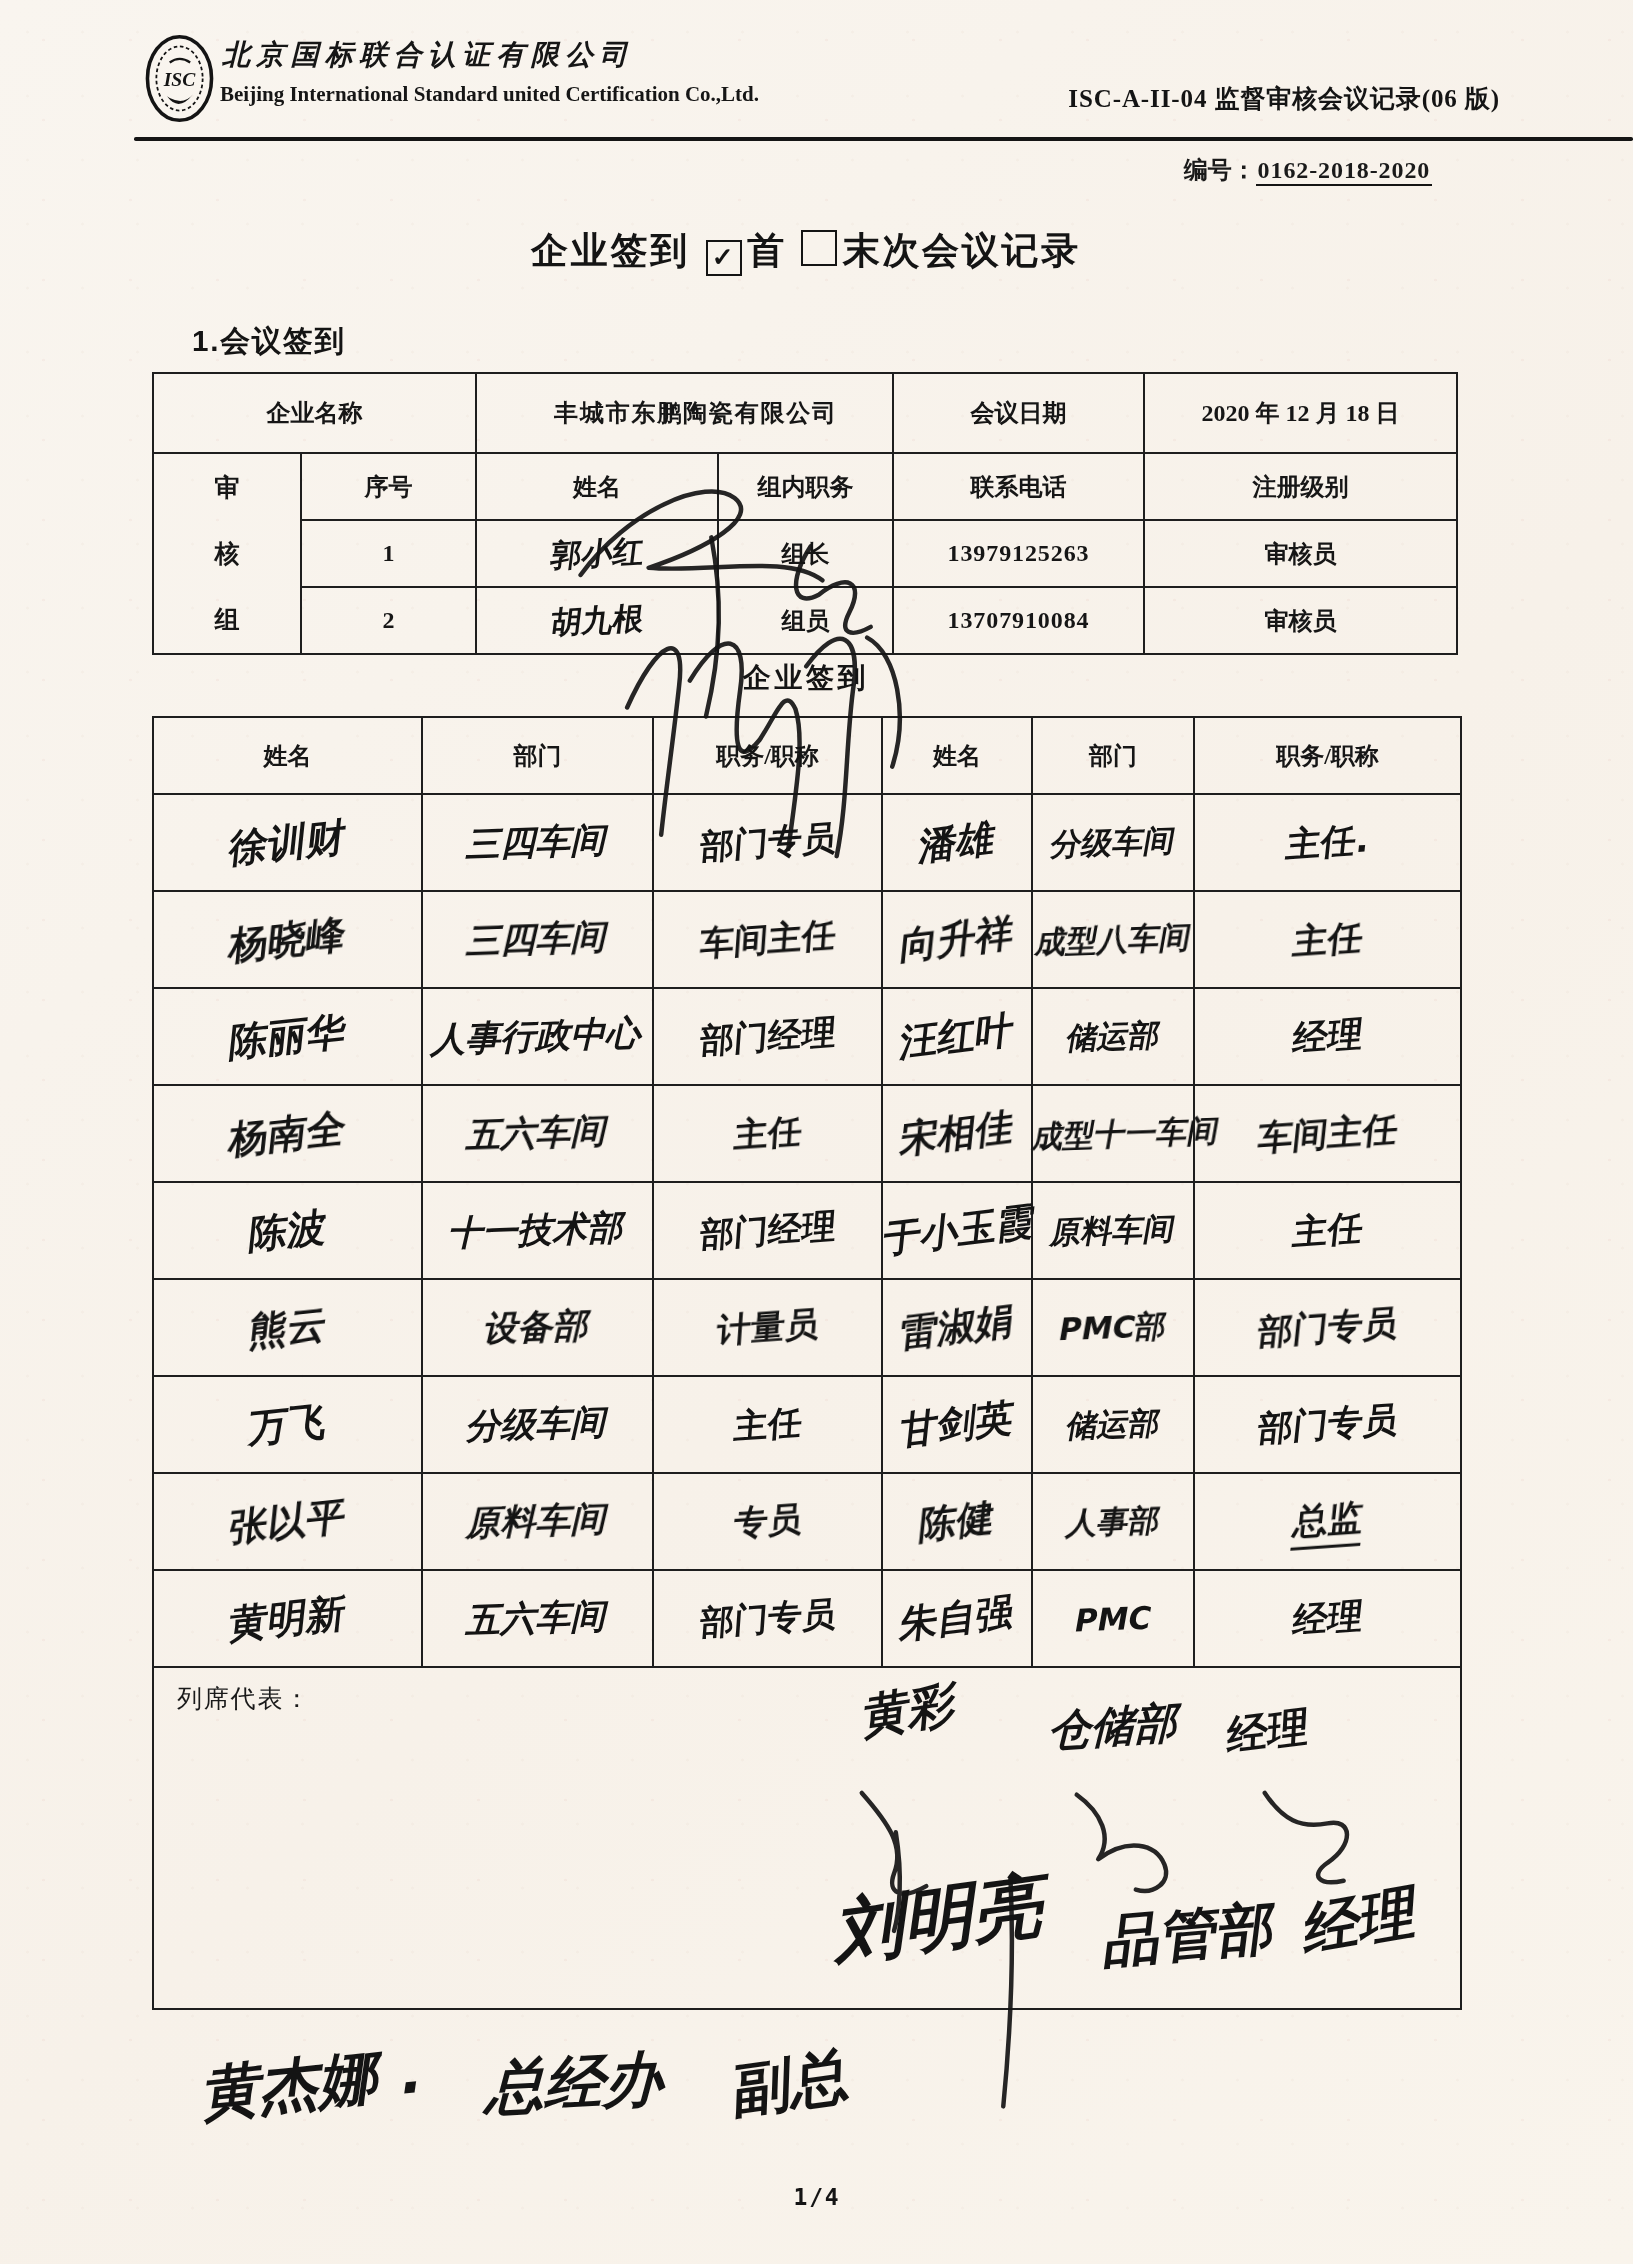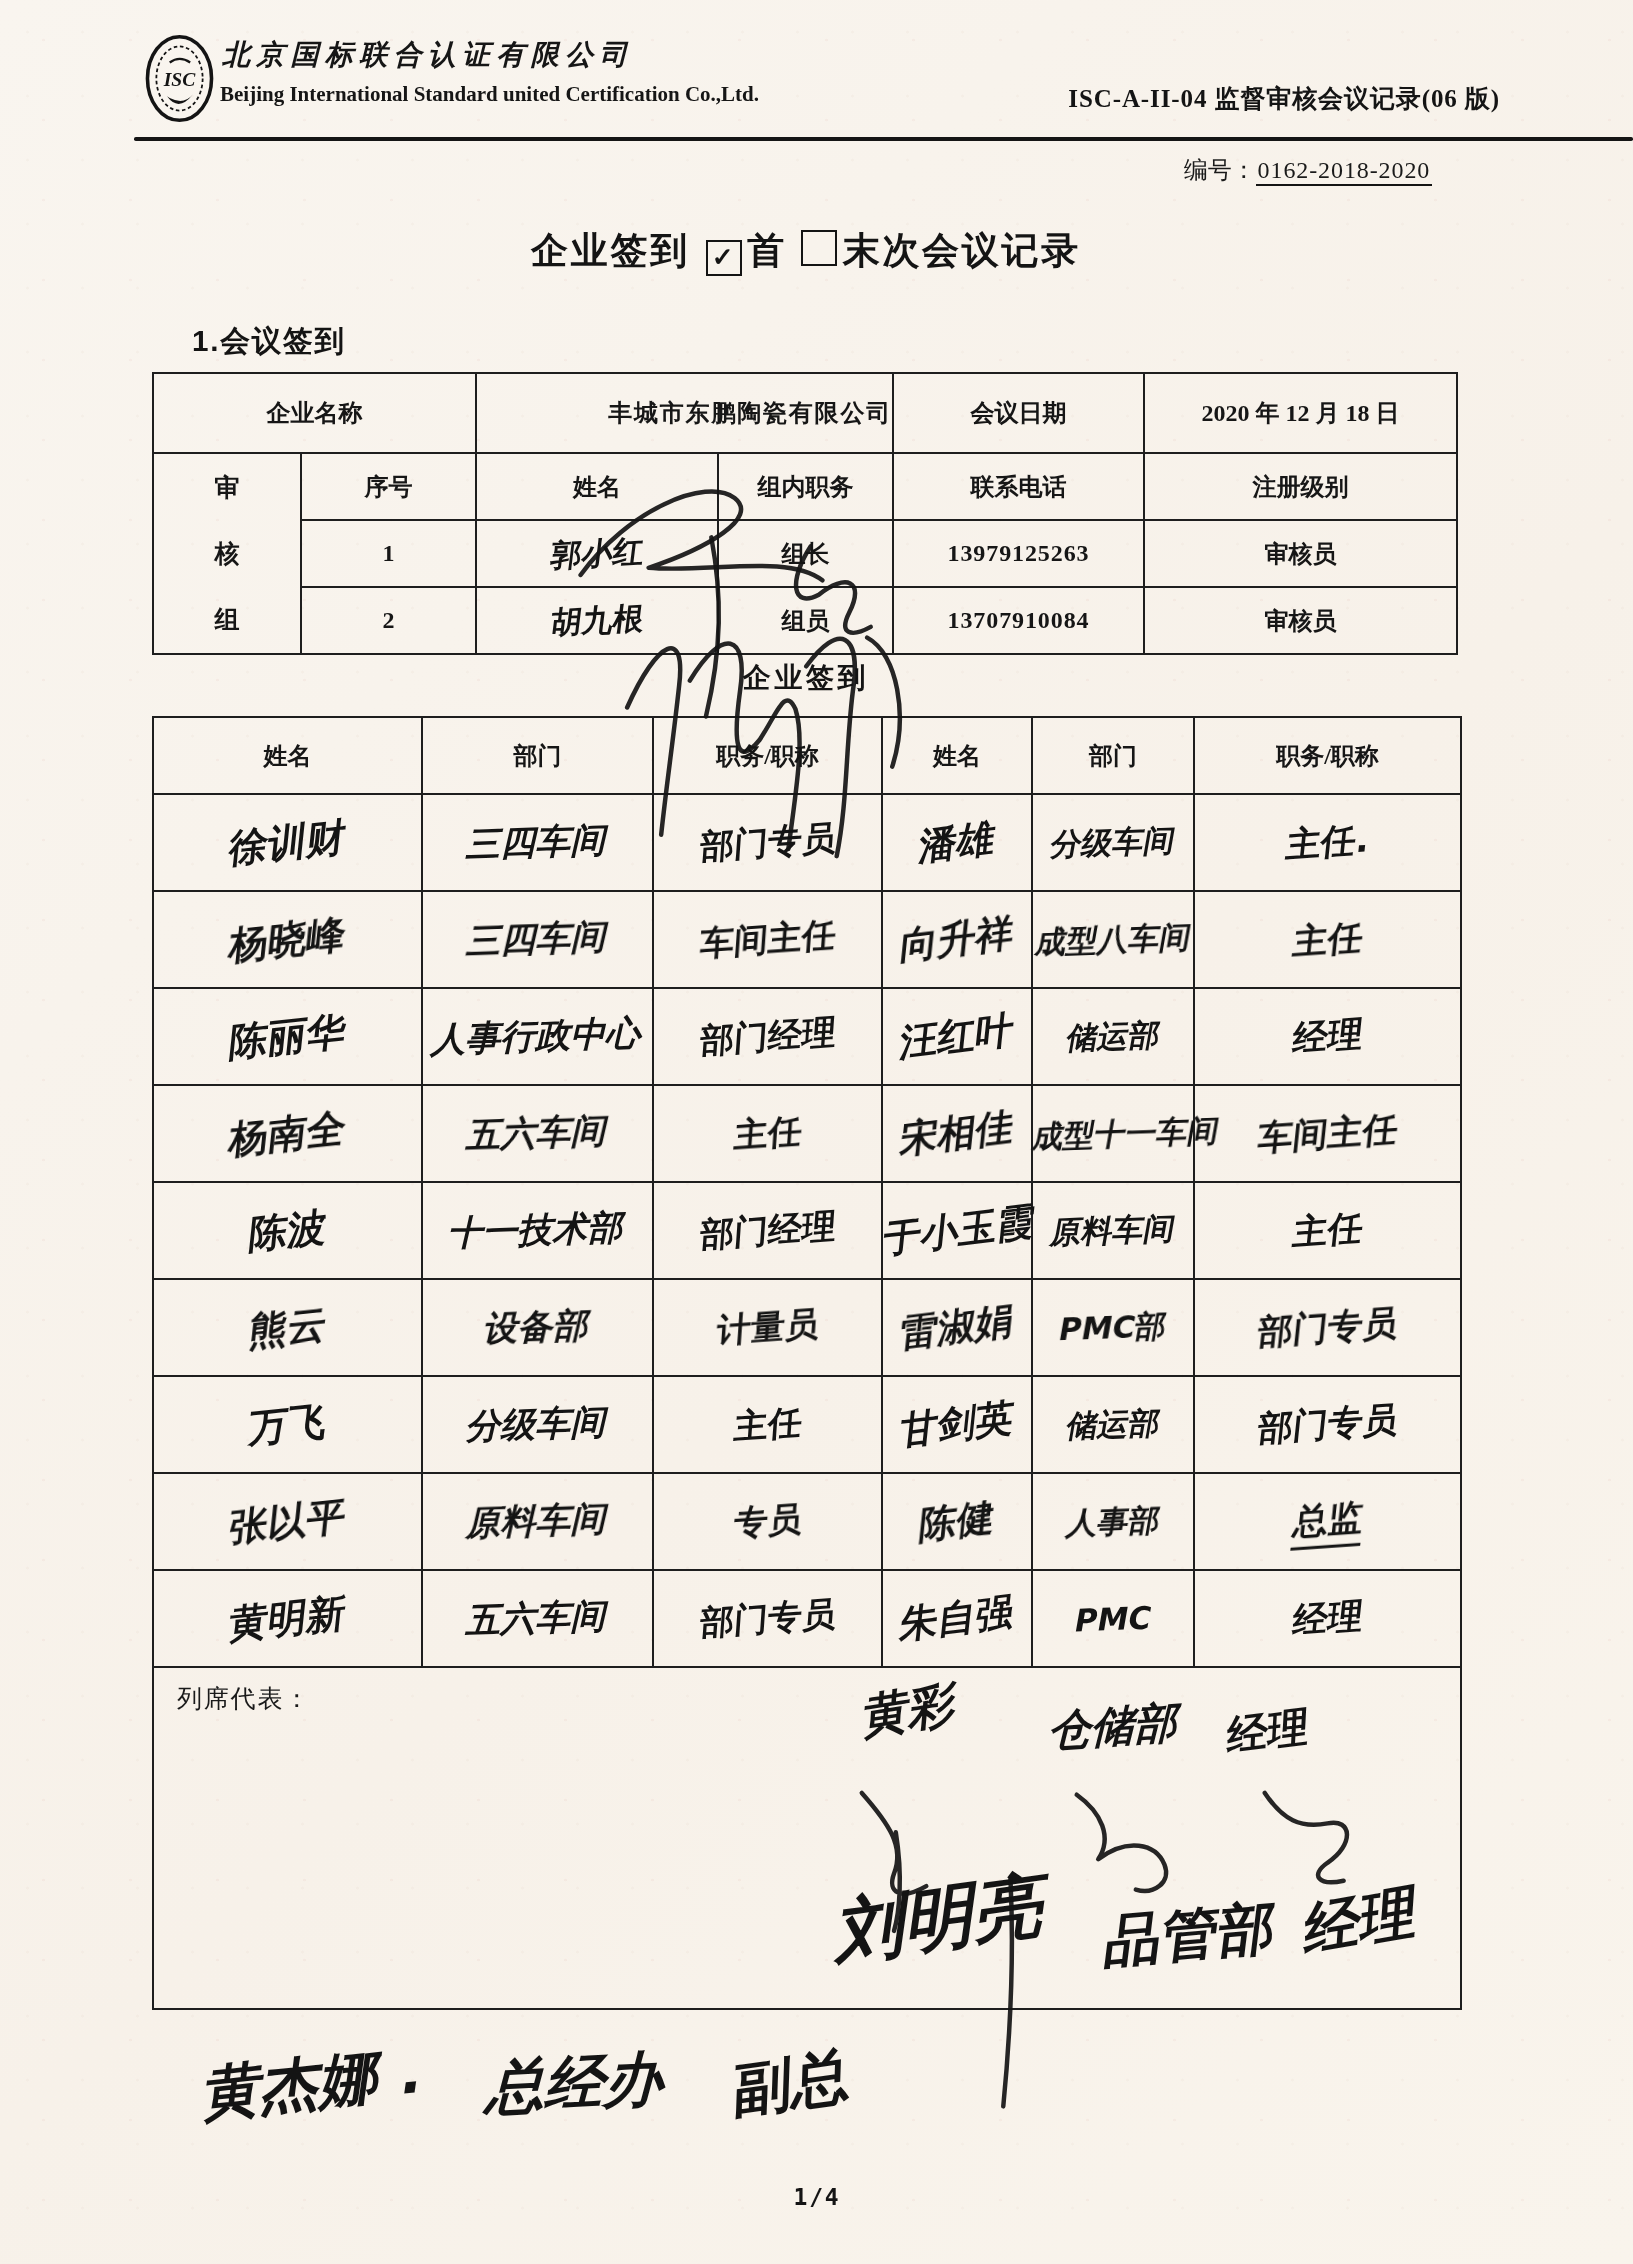--- a/index.html
+++ b/index.html
@@ -14,38 +14,38 @@
     color:#1a1a1a;
     font-family:"Liberation Serif",serif;
   }
   .abs{position:absolute;}
   
   .logo{left:143px;top:32px;}
   .co-cn{left:222px;top:36px;font-family:"Liberation Sans",sans-serif;font-weight:700;font-size:28px;letter-spacing:6.3px;color:#161616;font-style:italic;}
   .co-en{left:220px;top:82px;font-family:"Liberation Serif",serif;font-weight:700;font-size:21px;color:#161616;}
   .doc-code{right:134px;top:82px;font-family:"Liberation Serif",serif;font-weight:700;font-size:25px;letter-spacing:0.9px;color:#141414;}
   .head-rule{left:134px;top:137px;width:1499px;height:3.6px;background:#151515;border-radius:1.8px;}
-  .serial{right:202px;top:154px;font-family:"Liberation Serif",serif;font-weight:400;font-size:24px;margin-left:12px;}
+  .serial{right:202px;top:154px;font-family:"Liberation Serif",serif;font-weight:700;font-size:24px;margin-left:12px;}
   .serial .num{border-bottom:2.7px solid #141414;padding:0 1.8px 0.9px 1.8px;letter-spacing:0.9px;}
   
   .title{left:152px;top:226px;width:1308px;text-align:center;font-family:"Liberation Sans",sans-serif;font-weight:700;font-size:37px;letter-spacing:2.7px;color:#141414;}
   .cbx{display:inline-block;width:32px;height:32px;border:2.7px solid #141414;vertical-align:-2.7px;margin:0 5.4px 0 14.3px;text-align:center;line-height:30px;font-size:26px;font-weight:700;}
   .cbx.first{margin-left:16px;}
   
   .h-signin{left:192px;top:321px;font-family:"Liberation Sans",sans-serif;font-weight:700;font-size:29.6px;letter-spacing:1.8px;color:#141414;}
   .h-enterprise{left:152px;top:659px;width:1308px;text-align:center;font-family:"Liberation Sans",sans-serif;font-weight:700;font-size:28px;letter-spacing:3.6px;color:#141414;}
   
   table{border-collapse:collapse;table-layout:fixed;}
   td,th{border:2.7px solid #1e1e1e;text-align:center;vertical-align:middle;padding:0;}
   .t1{left:152px;top:372px;width:1303px;}
   .t1 td{font-size:24px;font-weight:600;color:#161616;}
   .t1 .r-top{height:80px;}
   .t1 .r-h{height:67px;}
   .t1 .r-d{height:67px;}
-  .t1 .co-val{text-align:right;padding-left:23px;letter-spacing:1.8px;border-radius:29px;}
+  .t1 .co-val{text-align:center;padding-left:23px;letter-spacing:1.8px;border-radius:29px;}
   .t1 .vert{font-size:25px;font-weight:700;line-height:66px;}
   .t1 .phone{letter-spacing:0.9px;font-weight:600;}
   .t2{left:152px;top:716px;width:1308px;}
   .t2 th{height:75px;font-size:24px;font-weight:600;color:#161616;font-family:"Liberation Serif",serif;}
   .t2 tbody tr{height:97px;}
   .obs-cell{height:340px;position:relative;vertical-align:top;}
   .obs-label{position:absolute;left:23px;top:14.3px;font-size:25px;font-weight:400;letter-spacing:1.8px;}
   
   .hw{display:inline-block;font-family:"DejaVu Sans",sans-serif;font-weight:700;color:#141414;white-space:nowrap;}
   .t1 .hw{font-size:31px;transform:rotate(-3deg) skewX(-10deg);}

